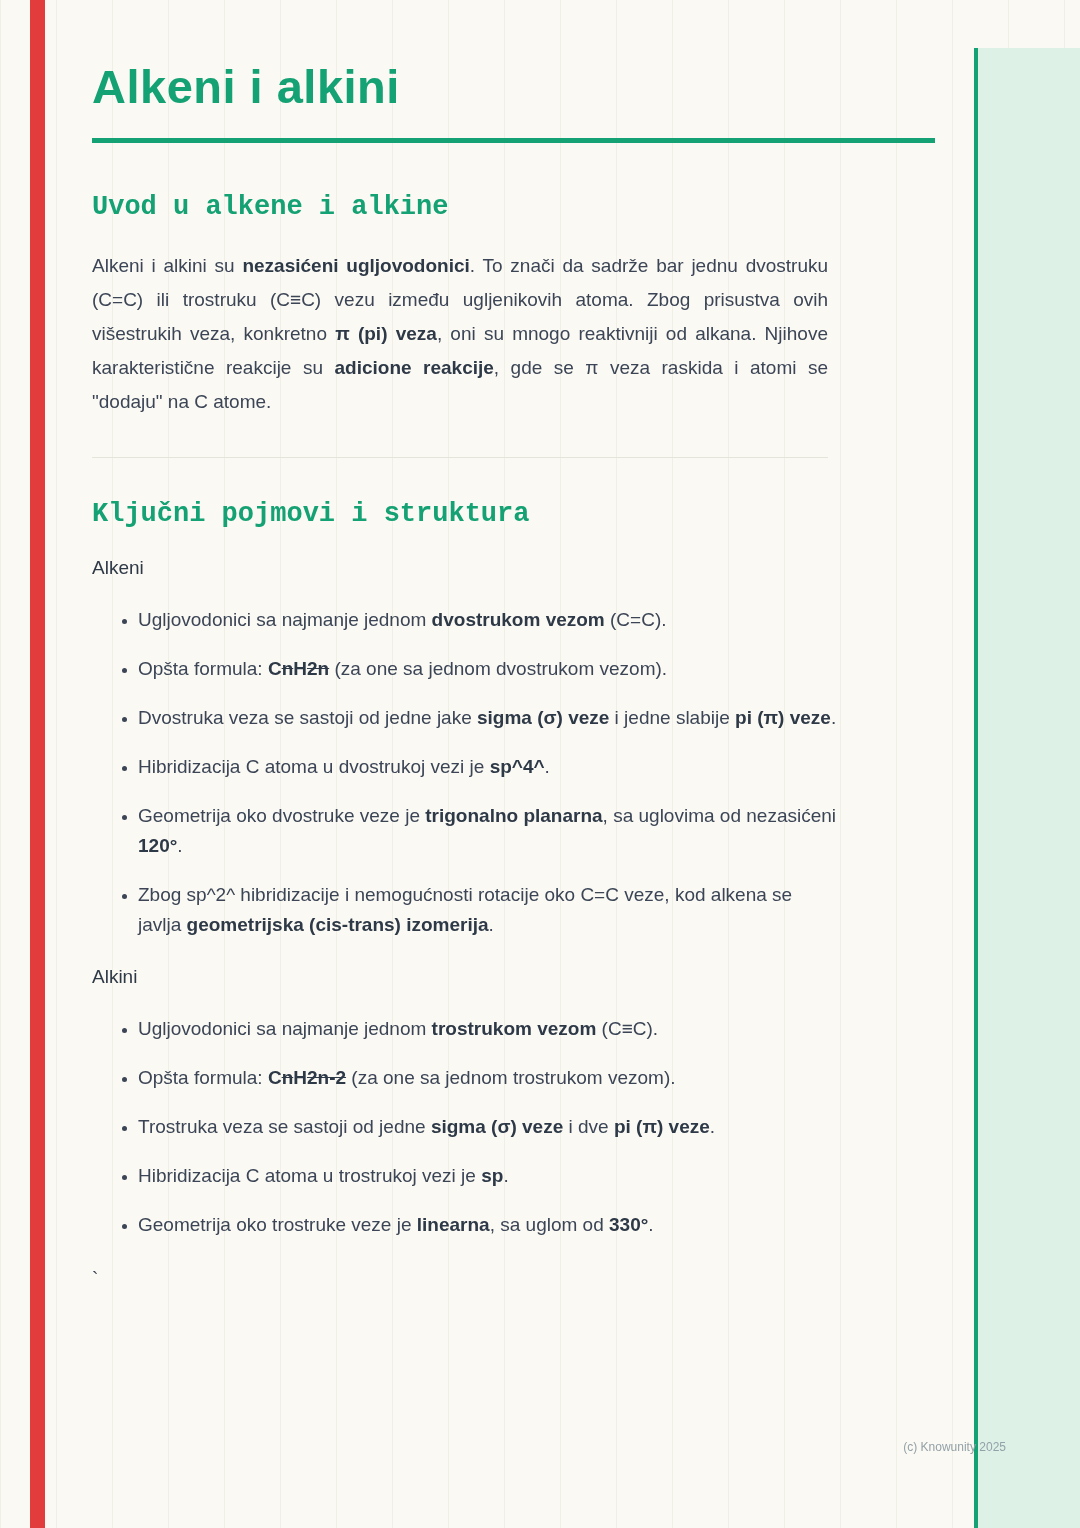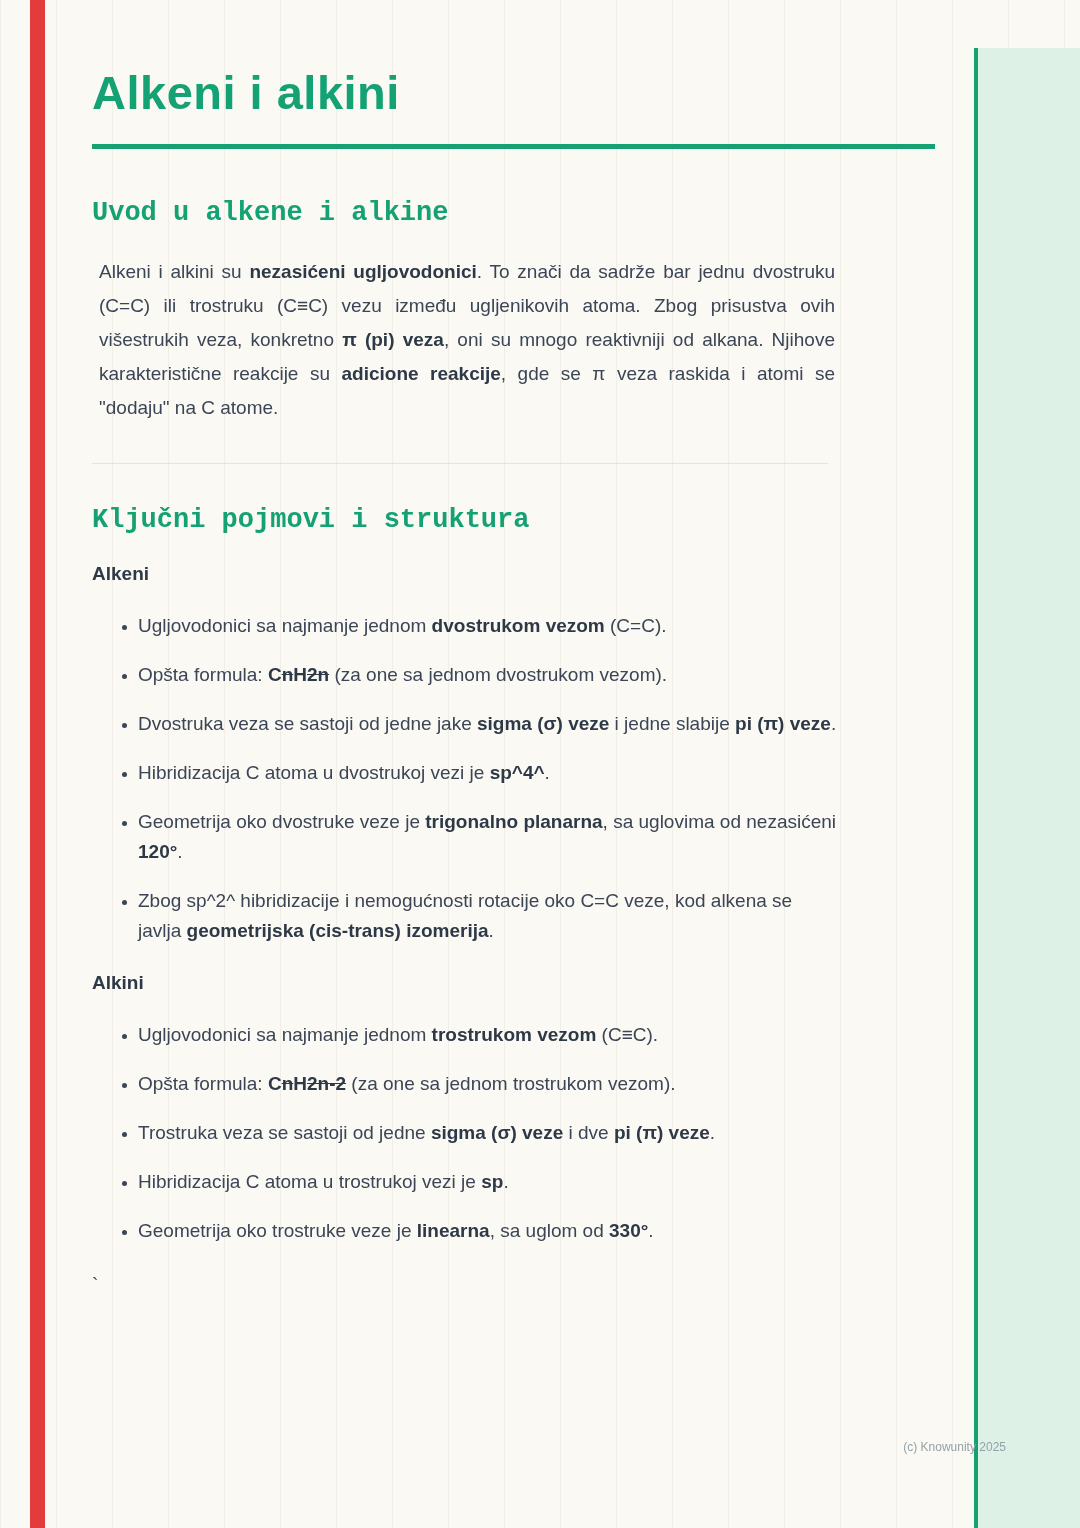--- a/index.html
+++ b/index.html
@@ -20,48 +20,48 @@
   }
   .mint-line {
     position: absolute; left: 974px; top: 48px; bottom: 0; width: 4px;
     background: #14a173;
   }
   .mint {
     position: absolute; left: 978px; right: 0; top: 48px; bottom: 0;
     background: #def1e7;
   }
   .content {
-    position: absolute; left: 92px; top: 6px; width: 843px;
+    position: absolute; left: 92px; top: 0; width: 843px;
     padding-top: 60px;
   }
   h1 {
     margin: 0; font-size: 47px; font-weight: 700; color: #14a173;
     letter-spacing: 0.5px; line-height: 1.15;
   }
   .title-rule {
     height: 5px; background: #14a173;
     margin-top: 24px; margin-bottom: 48px; width: 843px;
   }
   .sec {
     margin: 0 0 26px; font-size: 27px; font-weight: 700; color: #14a173;
     line-height: 1.2;
     font-family: Liberation Mono, monospace;
   }
   .para {
-    margin: 7px; width: 736px; font-size: 19px; line-height: 34px;
+    margin: 0; width: 736px; font-size: 19px; line-height: 34px;
     color: #3b4556; text-align: justify;
   }
   .b { font-weight: 700; color: #2e3947; }
   .strike { text-decoration: line-through; }
   .divider {
     border: none; border-top: 1px solid #e6e4da;
     margin: 38px 0 40px; width: 736px;
   }
   .sub {
-    margin: 0 0 26px; font-size: 19px; font-weight: 700; color: #2e3947;
+    margin: 0 0 26px; font-size: 19px; font-weight: 400; color: #2e3947;
   }
   .blist {
     margin: 0 12px 26px; padding: 0 0 0 34px; width: 702px;
     list-style: disc;
   }
   .blist li {
     font-size: 19px; line-height: 30px; color: #3b4556;
     margin-bottom: 19px;
   }
   .blist li::marker { color: #3b4556; font-size: 16px; }

